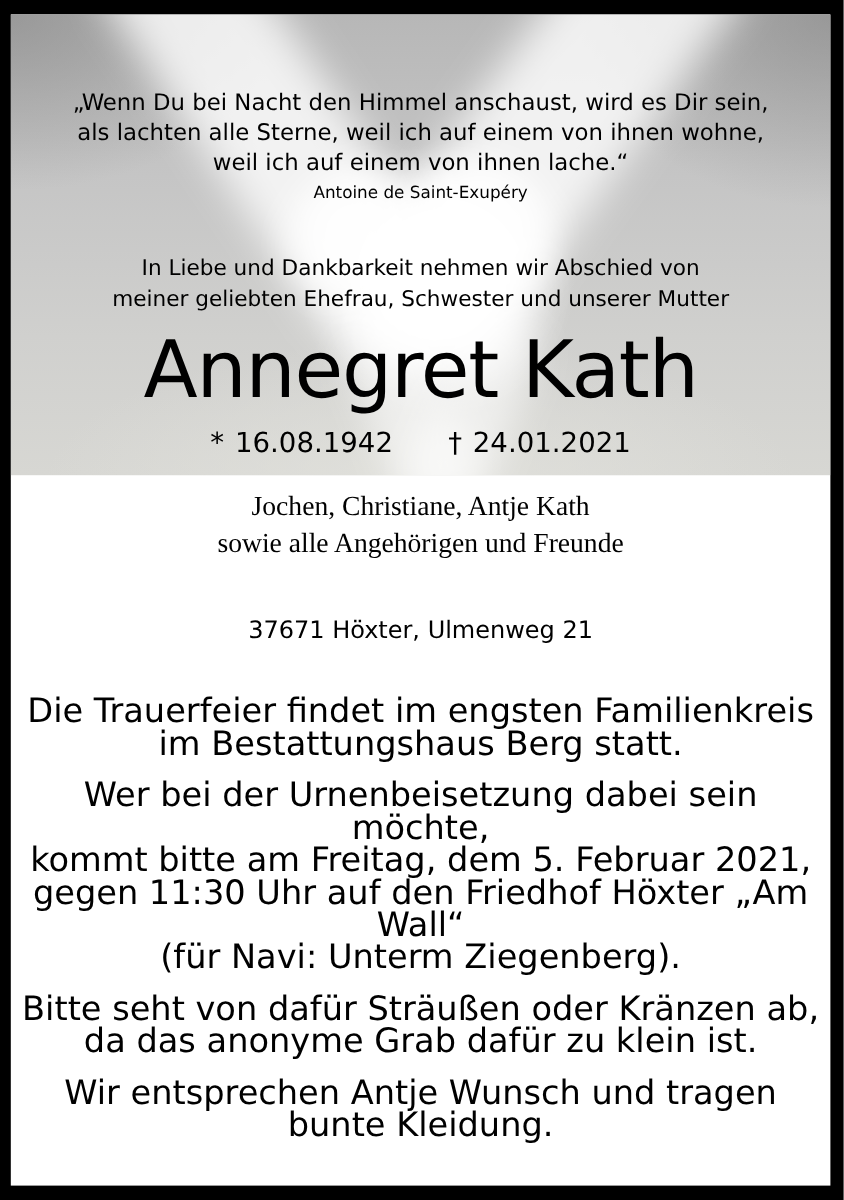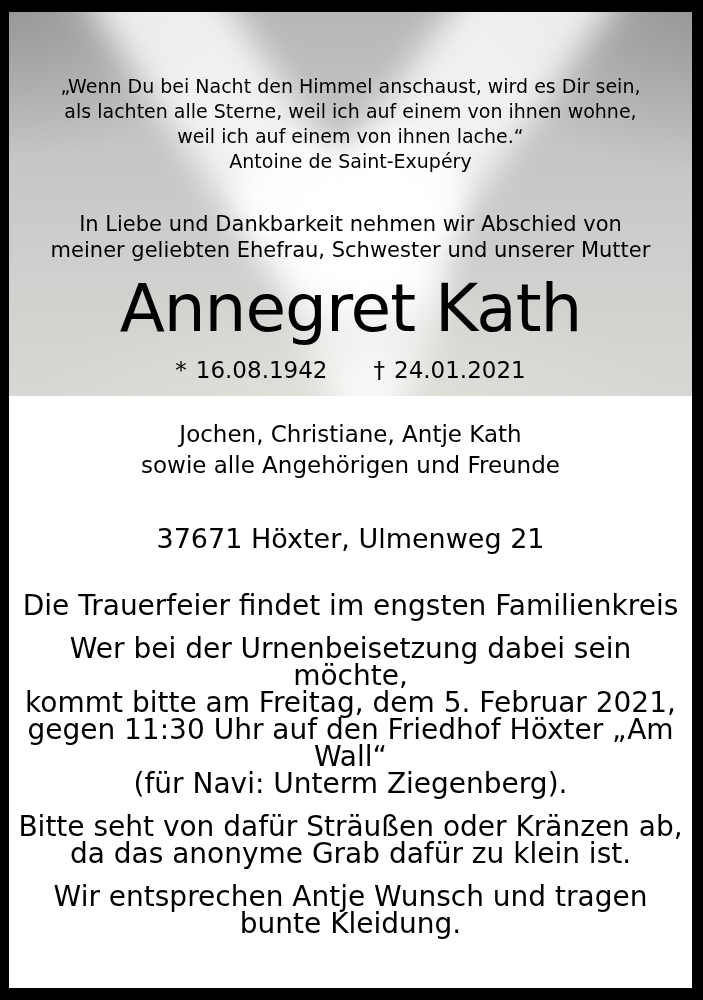--- a/index.html
+++ b/index.html
@@ -38,30 +38,30 @@
   .heart-glow { left:288px; top:150px; width:145px; height:150px; border-radius:50%;
                 filter:blur(18px); background:rgba(255,255,255,0.95); }
   .wrist-left  { left:298px; top:248px; width:68px; height:165px; border-radius:40px;
                  transform:rotate(-22deg); background:rgba(255,255,255,0.55); filter:blur(14px); }
   .wrist-right { left:352px; top:248px; width:68px; height:165px; border-radius:40px;
                  transform:rotate(22deg);  background:rgba(255,255,255,0.55); filter:blur(14px); }
   
   .photo-text { position:relative; z-index:2; text-align:center; padding-top:62px; }
   .quote { font-size:19px; line-height:25px; }
   .quote .line, .line { display:block; }
-  .quote-attribution { font-size:19px; line-height:25px; }
-  .intro { margin-top:37px; font-size:21px; line-height:26px; }
+  .quote-attribution { font-size:14px; line-height:25px; }
+  .intro { margin-top:37px; font-size:18px; line-height:26px; }
   .deceased-name { margin:8px 0 0 0; font-size:66px; line-height:76px; font-weight:normal; letter-spacing:-1px; }
   .dates { margin-top:8px; font-size:23px; line-height:30px;
            display:flex; justify-content:center; gap:46px; }
   .date-item { display:flex; gap:9px; }
   
   .notice { text-align:center; }
-  .mourners { margin-top:23px; font-size:23px; line-height:31px; }
-  .address-line { margin-top:44px; font-size:27px; line-height:27px; }
+  .mourners { margin-top:10px; font-size:23px; line-height:31px;font-family:Liberation Serif, serif; }
+  .address-line { margin-top:44px; font-size:20px; line-height:27px; }
   .paragraphs { margin-top:40px; }
   .para { margin:0 0 16px 0; font-size:28px; line-height:27px; }
 </style>
 </head>
 <body>
 
 <div class="card">
 
   <div class="photo">
     <div class="soft hand-left"></div>
@@ -104,20 +104,21 @@
     <div class="mourners">
       <span class="line">Jochen, Christiane, Antje Kath</span>
       <span class="line">sowie alle Angehörigen und Freunde</span>
     </div>
 
     <div class="address-line">37671 Höxter, Ulmenweg 21</div>
 
     <div class="paragraphs">
       <p class="para">
         <span class="line">Die Trauerfeier findet im engsten Familienkreis</span>
+        <span class="line">im Bestattungshaus Berg statt.</span>
       </p>
       <p class="para">
         <span class="line">Wer bei der Urnenbeisetzung dabei sein möchte,</span>
         <span class="line">kommt bitte am Freitag, dem 5. Februar 2021,</span>
         <span class="line">gegen 11:30 Uhr auf den Friedhof Höxter „Am Wall“</span>
         <span class="line">(für Navi: Unterm Ziegenberg).</span>
       </p>
       <p class="para">
         <span class="line">Bitte seht von dafür Sträußen oder Kränzen ab,</span>
         <span class="line">da das anonyme Grab dafür zu klein ist.</span>

